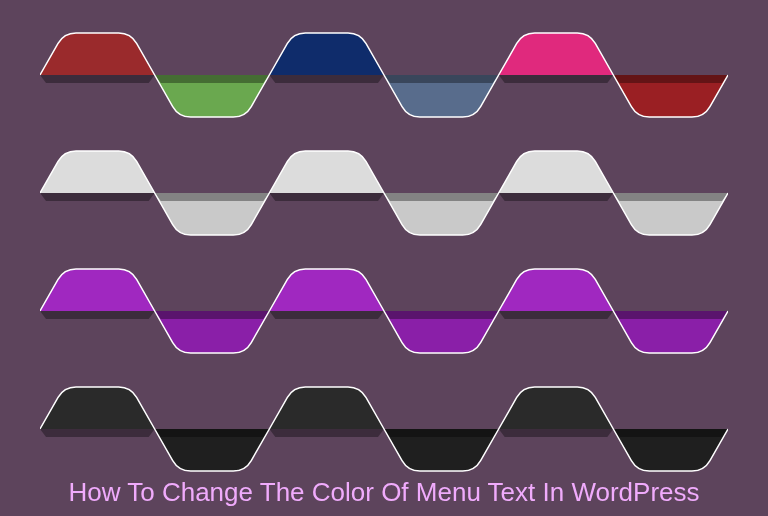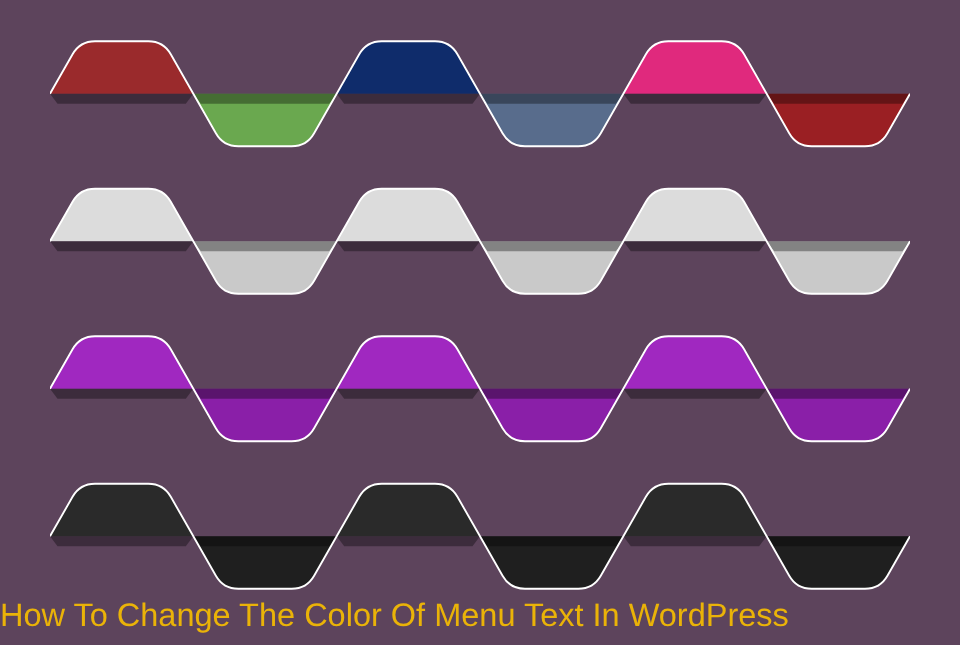--- a/index.html
+++ b/index.html
@@ -23,21 +23,22 @@
       top: 0;
       left: 0;
       width: 688px;
       height: 110px;
     }
     .title {
       position: absolute;
       bottom: 8px;
       left: 0;
       right: 0;
-      color: #eab308;
+      text-align: center;
+      color: #f0abfc;
       font-family: Arial, Helvetica, sans-serif;
       font-size: 26px;
       font-weight: 400;
     }
     .spine {
       stroke: #ffffff;
       stroke-width: 1.5;
       fill: none;
     }
     .shadow-dark { fill: rgba(0,0,0,0.35); }

